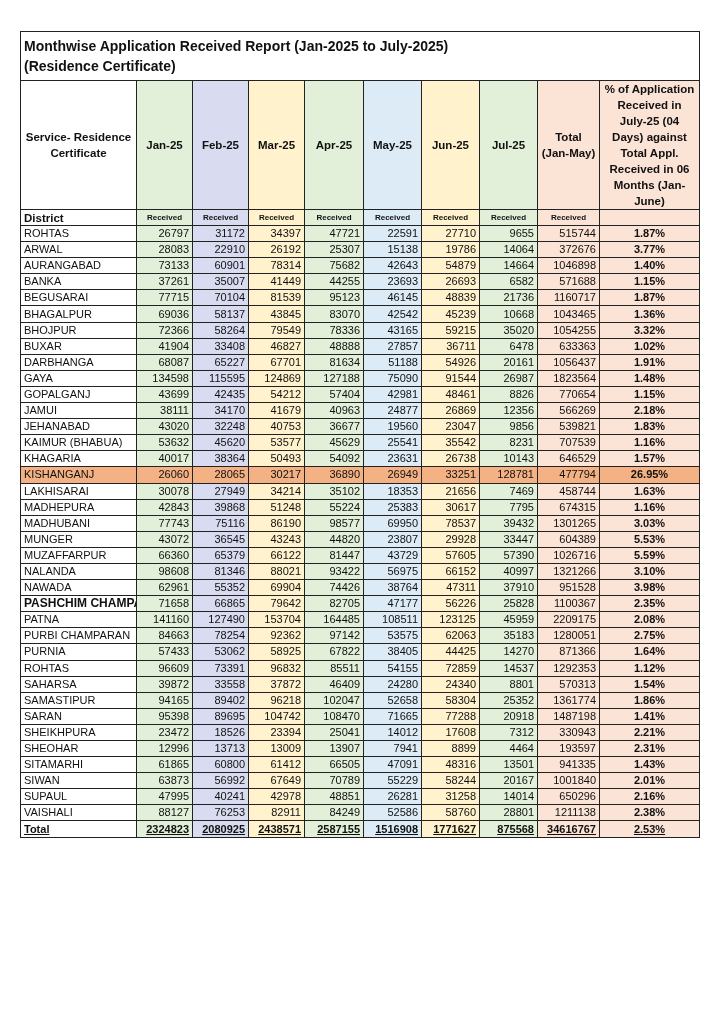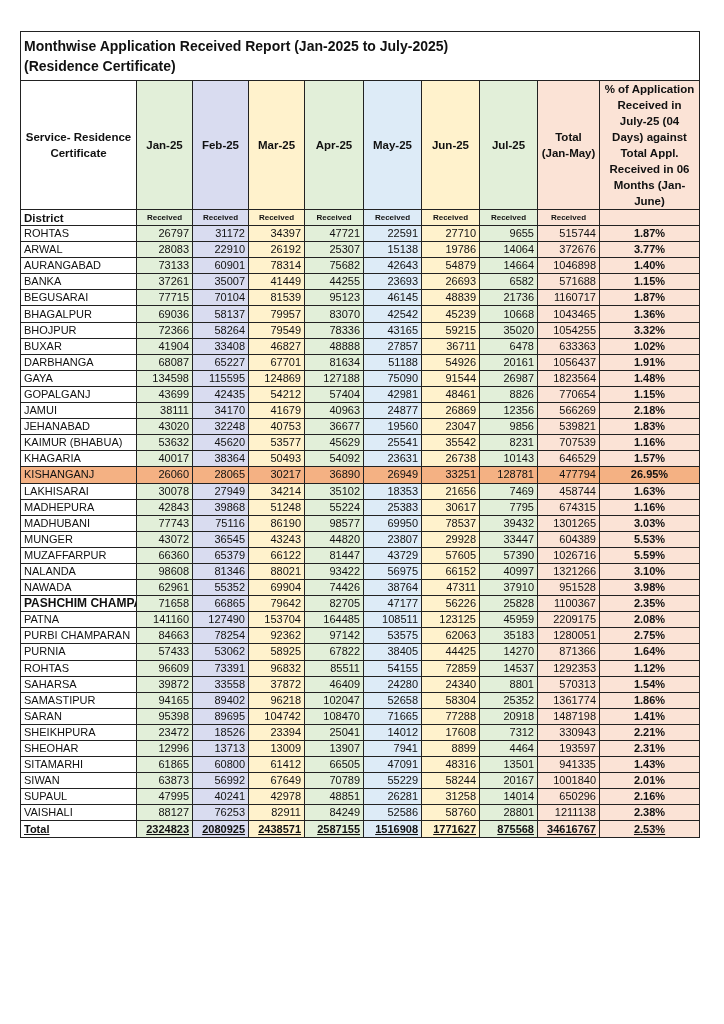--- a/index.html
+++ b/index.html
@@ -132,21 +132,21 @@
           <td class="c-ltblue">46145</td>
           <td class="c-yellow">48839</td>
           <td class="c-green">21736</td>
           <td class="c-pink tot">1160717</td>
           <td class="c-pink pct">1.87%</td>
         </tr>
         <tr class="row">
           <td class="name">BHAGALPUR</td>
           <td class="c-green">69036</td>
           <td class="c-blue">58137</td>
-          <td class="c-yellow">79957</td>
+          <td class="c-yellow">43845</td>
           <td class="c-green">83070</td>
           <td class="c-ltblue">42542</td>
           <td class="c-yellow">45239</td>
           <td class="c-green">10668</td>
           <td class="c-pink tot">1043465</td>
           <td class="c-pink pct">1.36%</td>
         </tr>
         <tr class="row">
           <td class="name">BHOJPUR</td>
           <td class="c-green">72366</td>

